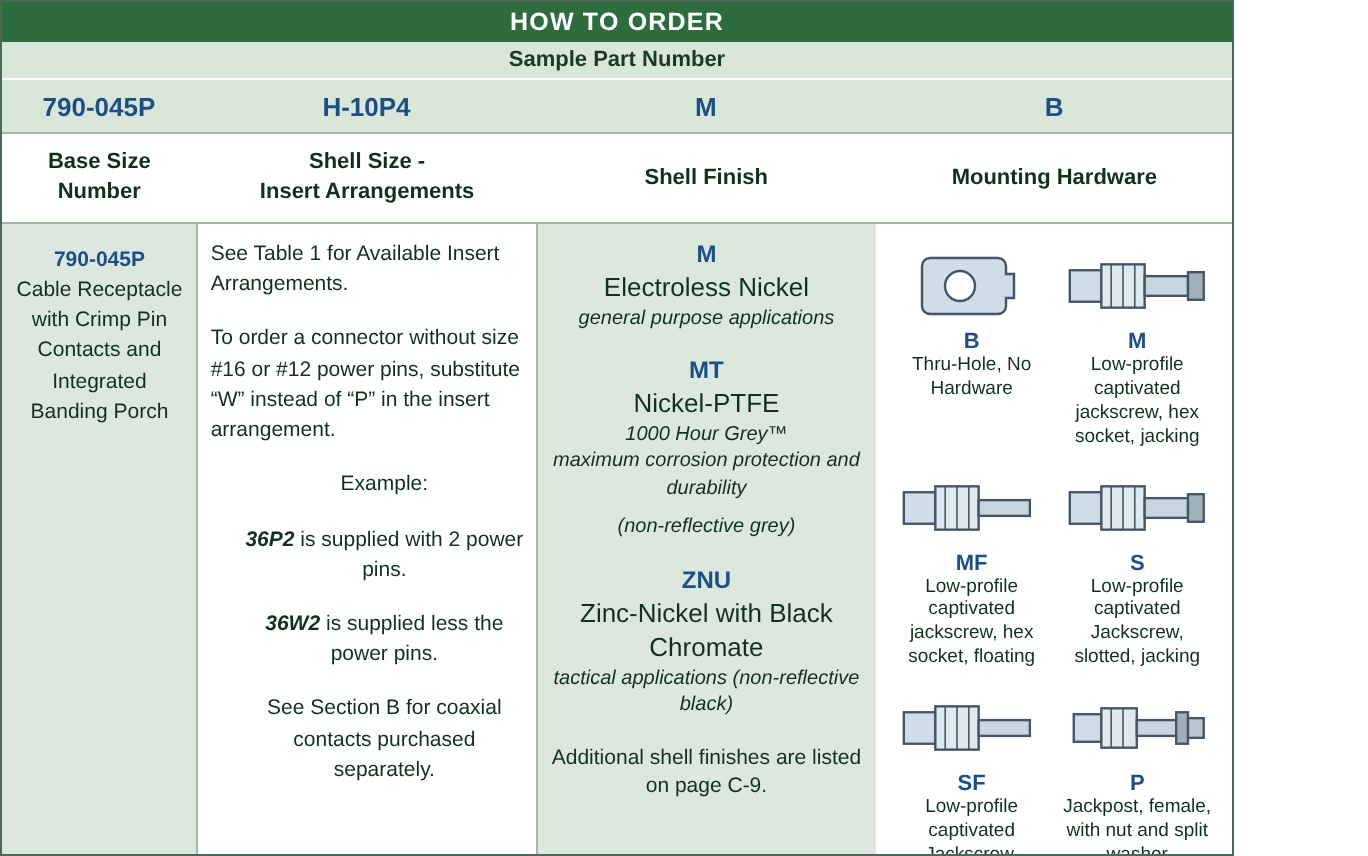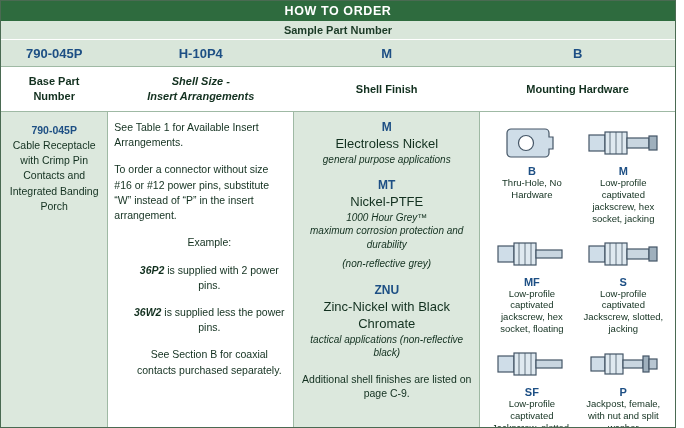--- a/index.html
+++ b/index.html
@@ -5,21 +5,21 @@
   html, body {
     margin: 0;
     padding: 0;
     background: #ffffff;
   }
   body {
     font-family: "Liberation Sans", sans-serif;
   }
   #sheet {
     position: relative;
-    width: 676px;
+    width: 617px;
     height: 428px;
     box-sizing: border-box;
     border: 1px solid #4a6a52;
     background: #ffffff;
     overflow: hidden;
   }
   .title-bar {
     height: 20px;
     background: #2e6b3e;
     color: #ffffff;
@@ -190,25 +190,25 @@
     <div class="vline"></div>
     <div class="sample-cell col2" style="padding:0;background:transparent;">H-10P4</div>
     <div class="vline"></div>
     <div class="sample-cell col3" style="padding:0;background:transparent;">M</div>
     <div class="vline"></div>
     <div class="sample-cell col4" style="padding:0;background:transparent;">B</div>
   </div>
 
   <div class="head-row">
     <div class="head-cell col1" style="background:transparent;padding:0 4px;">
-      <span style="white-space:pre-line;">Base Part
+      <span style="white-space:pre-line;">Base Size
 Number</span>
     </div>
     <div class="vline"></div>
-    <div class="head-cell col2" style="background:transparent;padding:0 4px;font-style:italic;">
+    <div class="head-cell col2" style="background:transparent;padding:0 4px;">
       <span style="white-space:pre-line;">Shell Size -
 Insert Arrangements</span>
     </div>
     <div class="vline"></div>
     <div class="head-cell col3" style="background:transparent;padding:0 4px;">
       <span style="white-space:pre-line;">Shell Finish</span>
     </div>
     <div class="vline"></div>
     <div class="head-cell col4" style="background:transparent;padding:0 4px;">
       <span style="white-space:pre-line;">Mounting Hardware</span>

